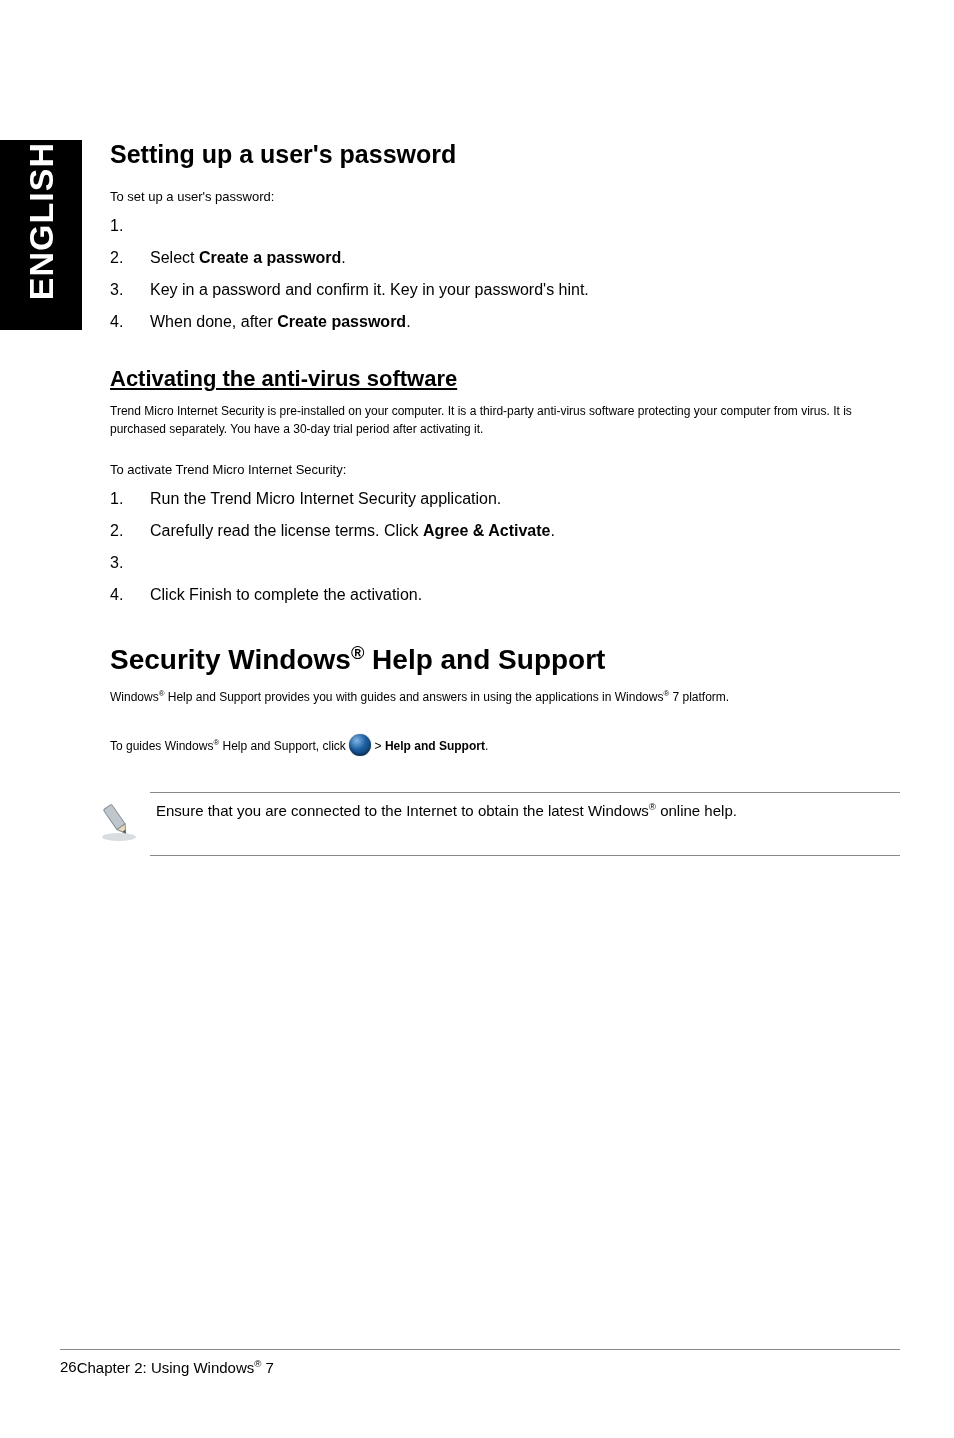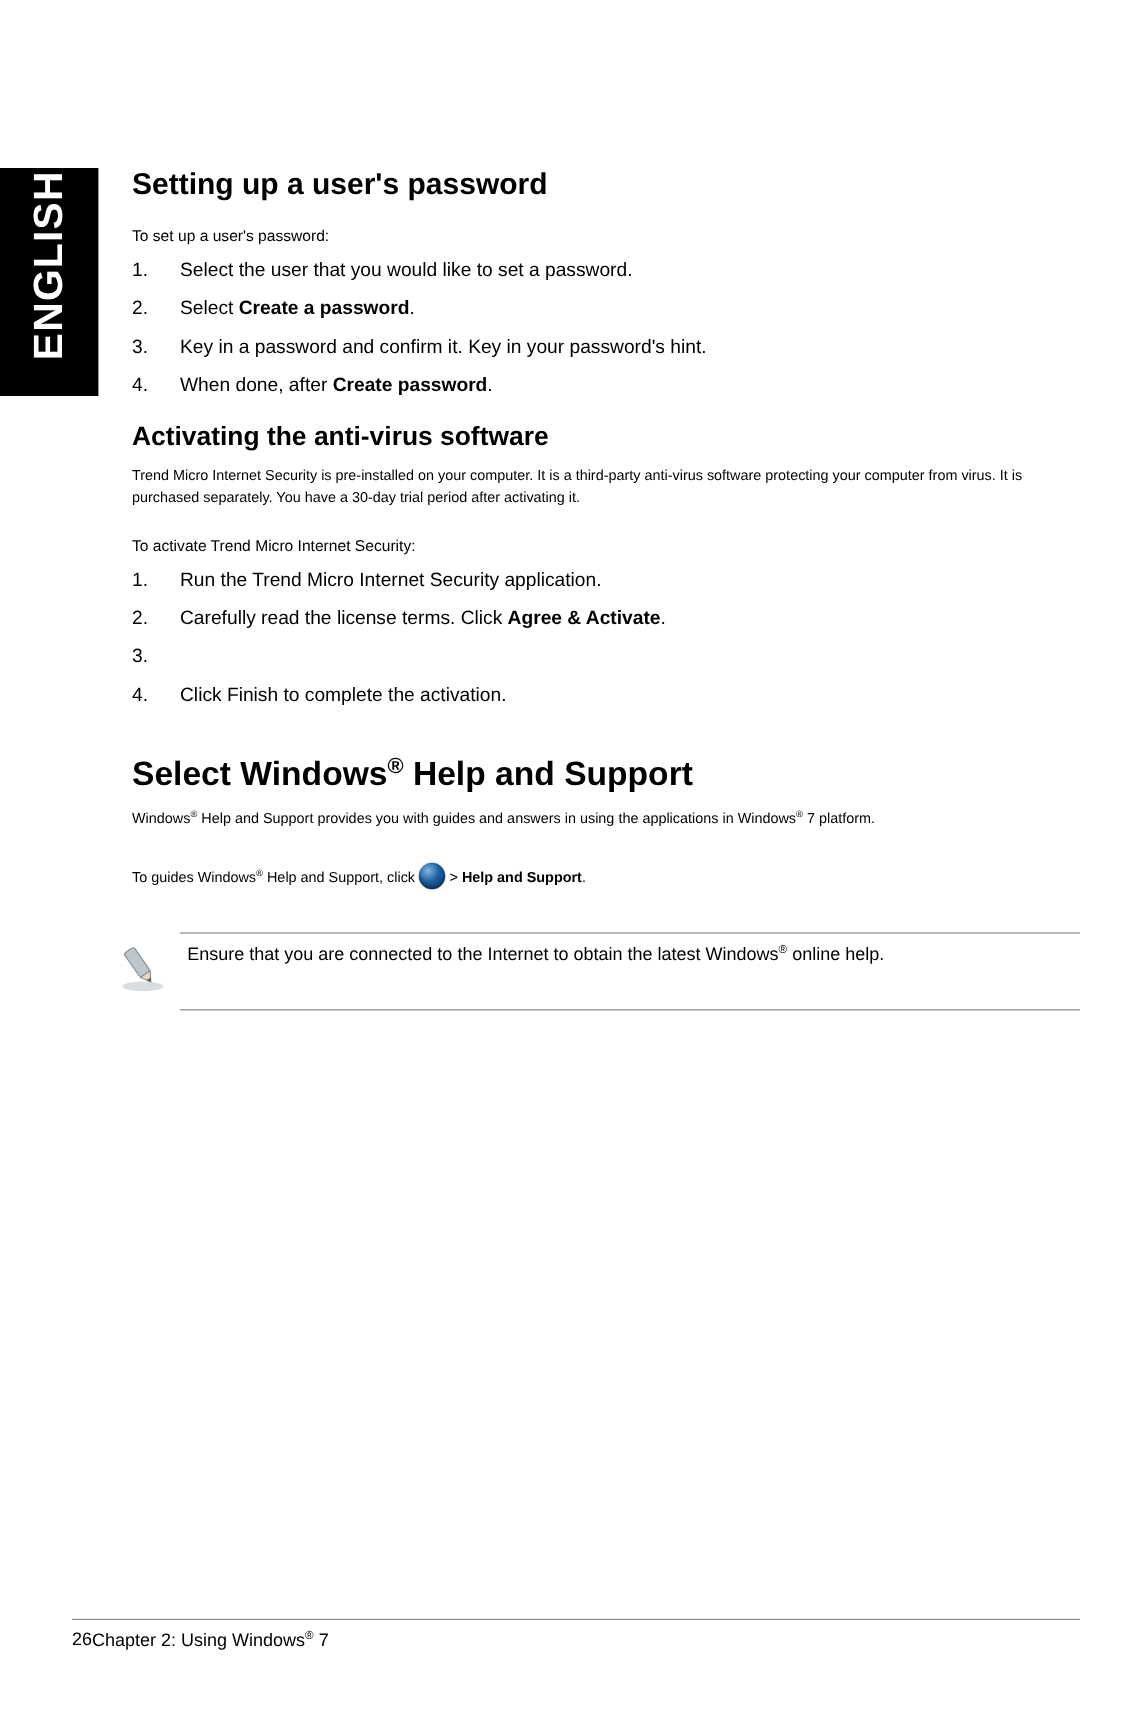--- a/index.html
+++ b/index.html
@@ -62,22 +62,23 @@
     line-height: 1.5;
     margin-bottom: 8px;
   }
   .list-num {
     width: 40px;
     flex-shrink: 0;
   }
   .h2 {
     font-size: 22px;
     font-weight: bold;
-    margin-top: 17px;
-    margin-bottom: 10px;
+    margin-top: 32px;
+    margin-bottom: 10px;
+    text-decoration: underline;
   }
   .para {
     font-size: 12px;
     line-height: 1.5;
     margin-bottom: 10px;
   }
   .h1 {
     font-size: 28px;
     font-weight: bold;
     margin-top: 36px;
@@ -147,21 +148,20 @@
 <div class="side-tab-text">ENGLISH</div>
 
 <div class="content">
 
   <div class="h3">Setting up a user's password</div>
   <div class="bold-line">To set up a user's password:</div>
 
   <div class="list">
     <div class="list-item">
       <div class="list-num">1.</div>
-      <div><span>Select the user that you would like to set a password.</span><span class="inline-bold"></span><span></span></div>
     </div>
     <div class="list-item">
       <div class="list-num">2.</div>
       <div><span>Select </span><span class="inline-bold">Create a password</span><span>.</span></div>
     </div>
     <div class="list-item">
       <div class="list-num">3.</div>
       <div><span>Key in a password and confirm it. Key in your password's hint.</span><span class="inline-bold"></span><span></span></div>
     </div>
     <div class="list-item">
@@ -188,21 +188,21 @@
     <div class="list-item">
       <div class="list-num">3.</div>
     </div>
     <div class="list-item">
       <div class="list-num">4.</div>
       <div><span>Click Finish to complete the activation.</span><span class="inline-bold"></span><span></span></div>
     </div>
   </div>
 
   <div class="h1">
-    <span>Select Windows</span><sup>®</sup><span> Help and Support</span>
+    <span>Security Windows</span><sup>®</sup><span> Help and Support</span>
   </div>
 
   <div class="para">
     <span>Windows</span><sup>®</sup><span> Help and Support provides you with guides and answers in using the applications in Windows</span><sup>®</sup><span> 7 platform.</span>
   </div>
 
   <div class="spacer-20"></div>
 
   <div class="para">
     <span>To guides Windows</span><sup>®</sup><span> Help and Support, click </span><span class="start-orb" title="windows-start-orb-icon"></span><span> &gt; </span><span class="inline-bold">Help and Support</span><span>.</span>

